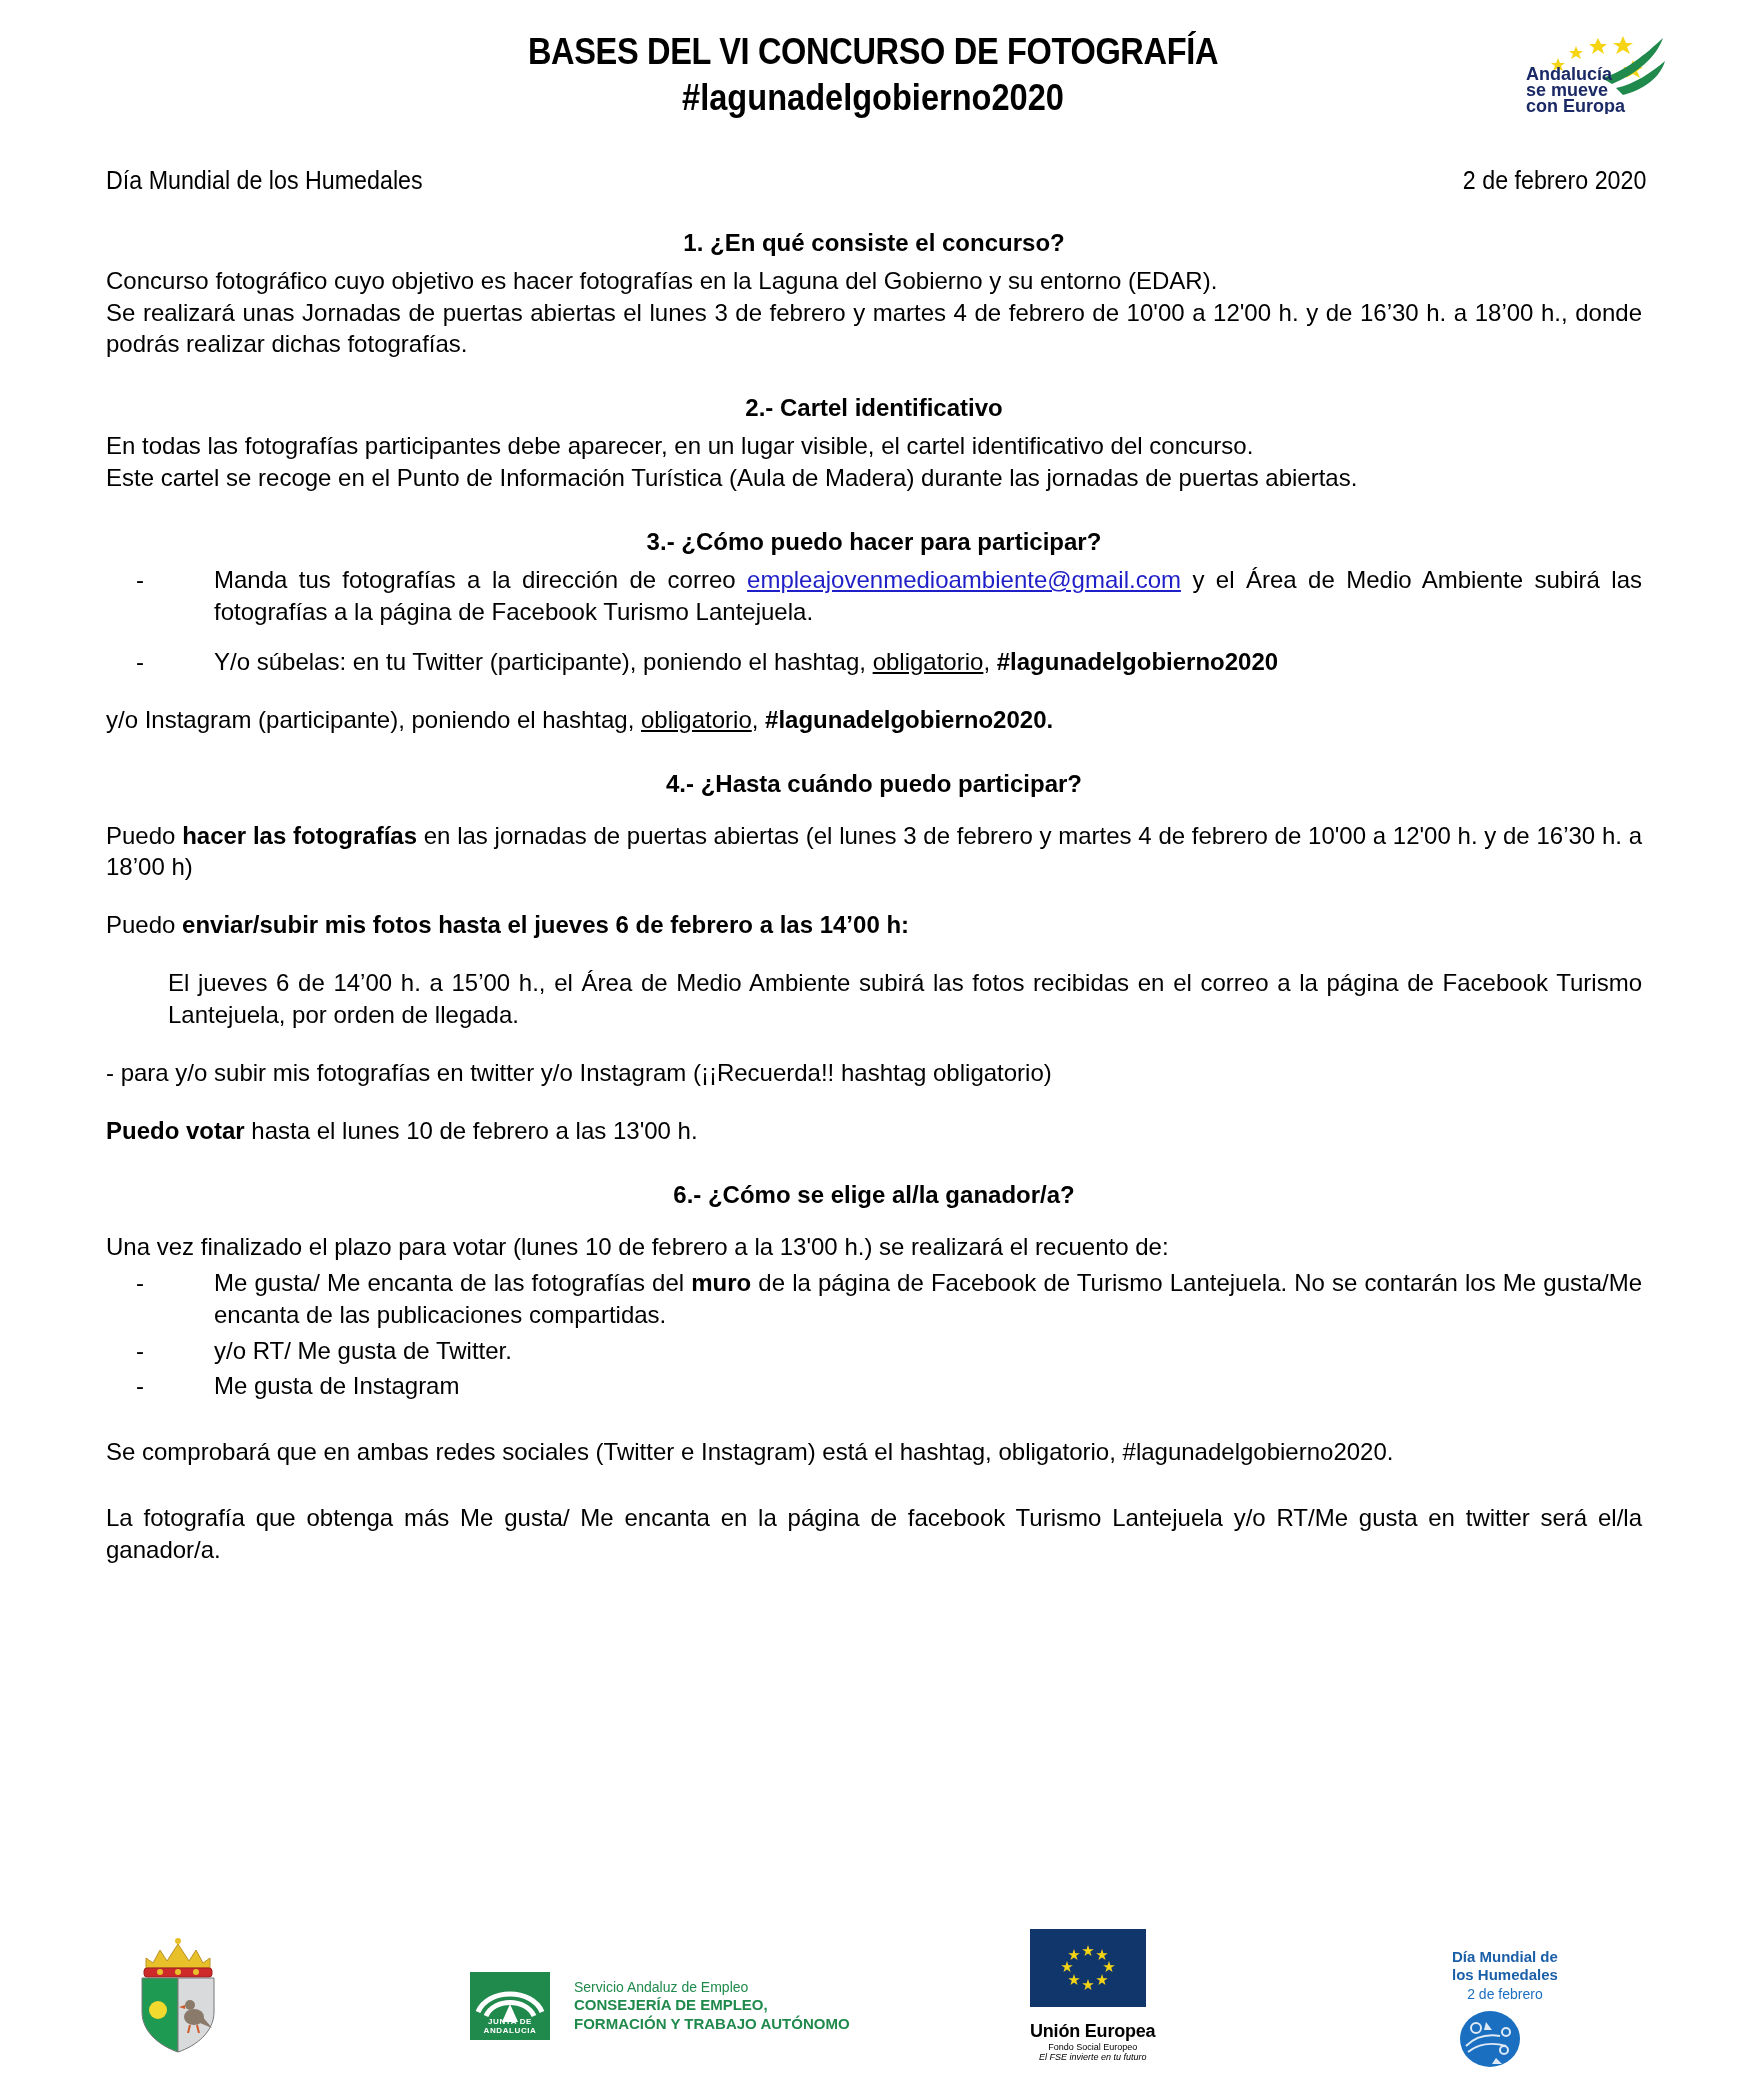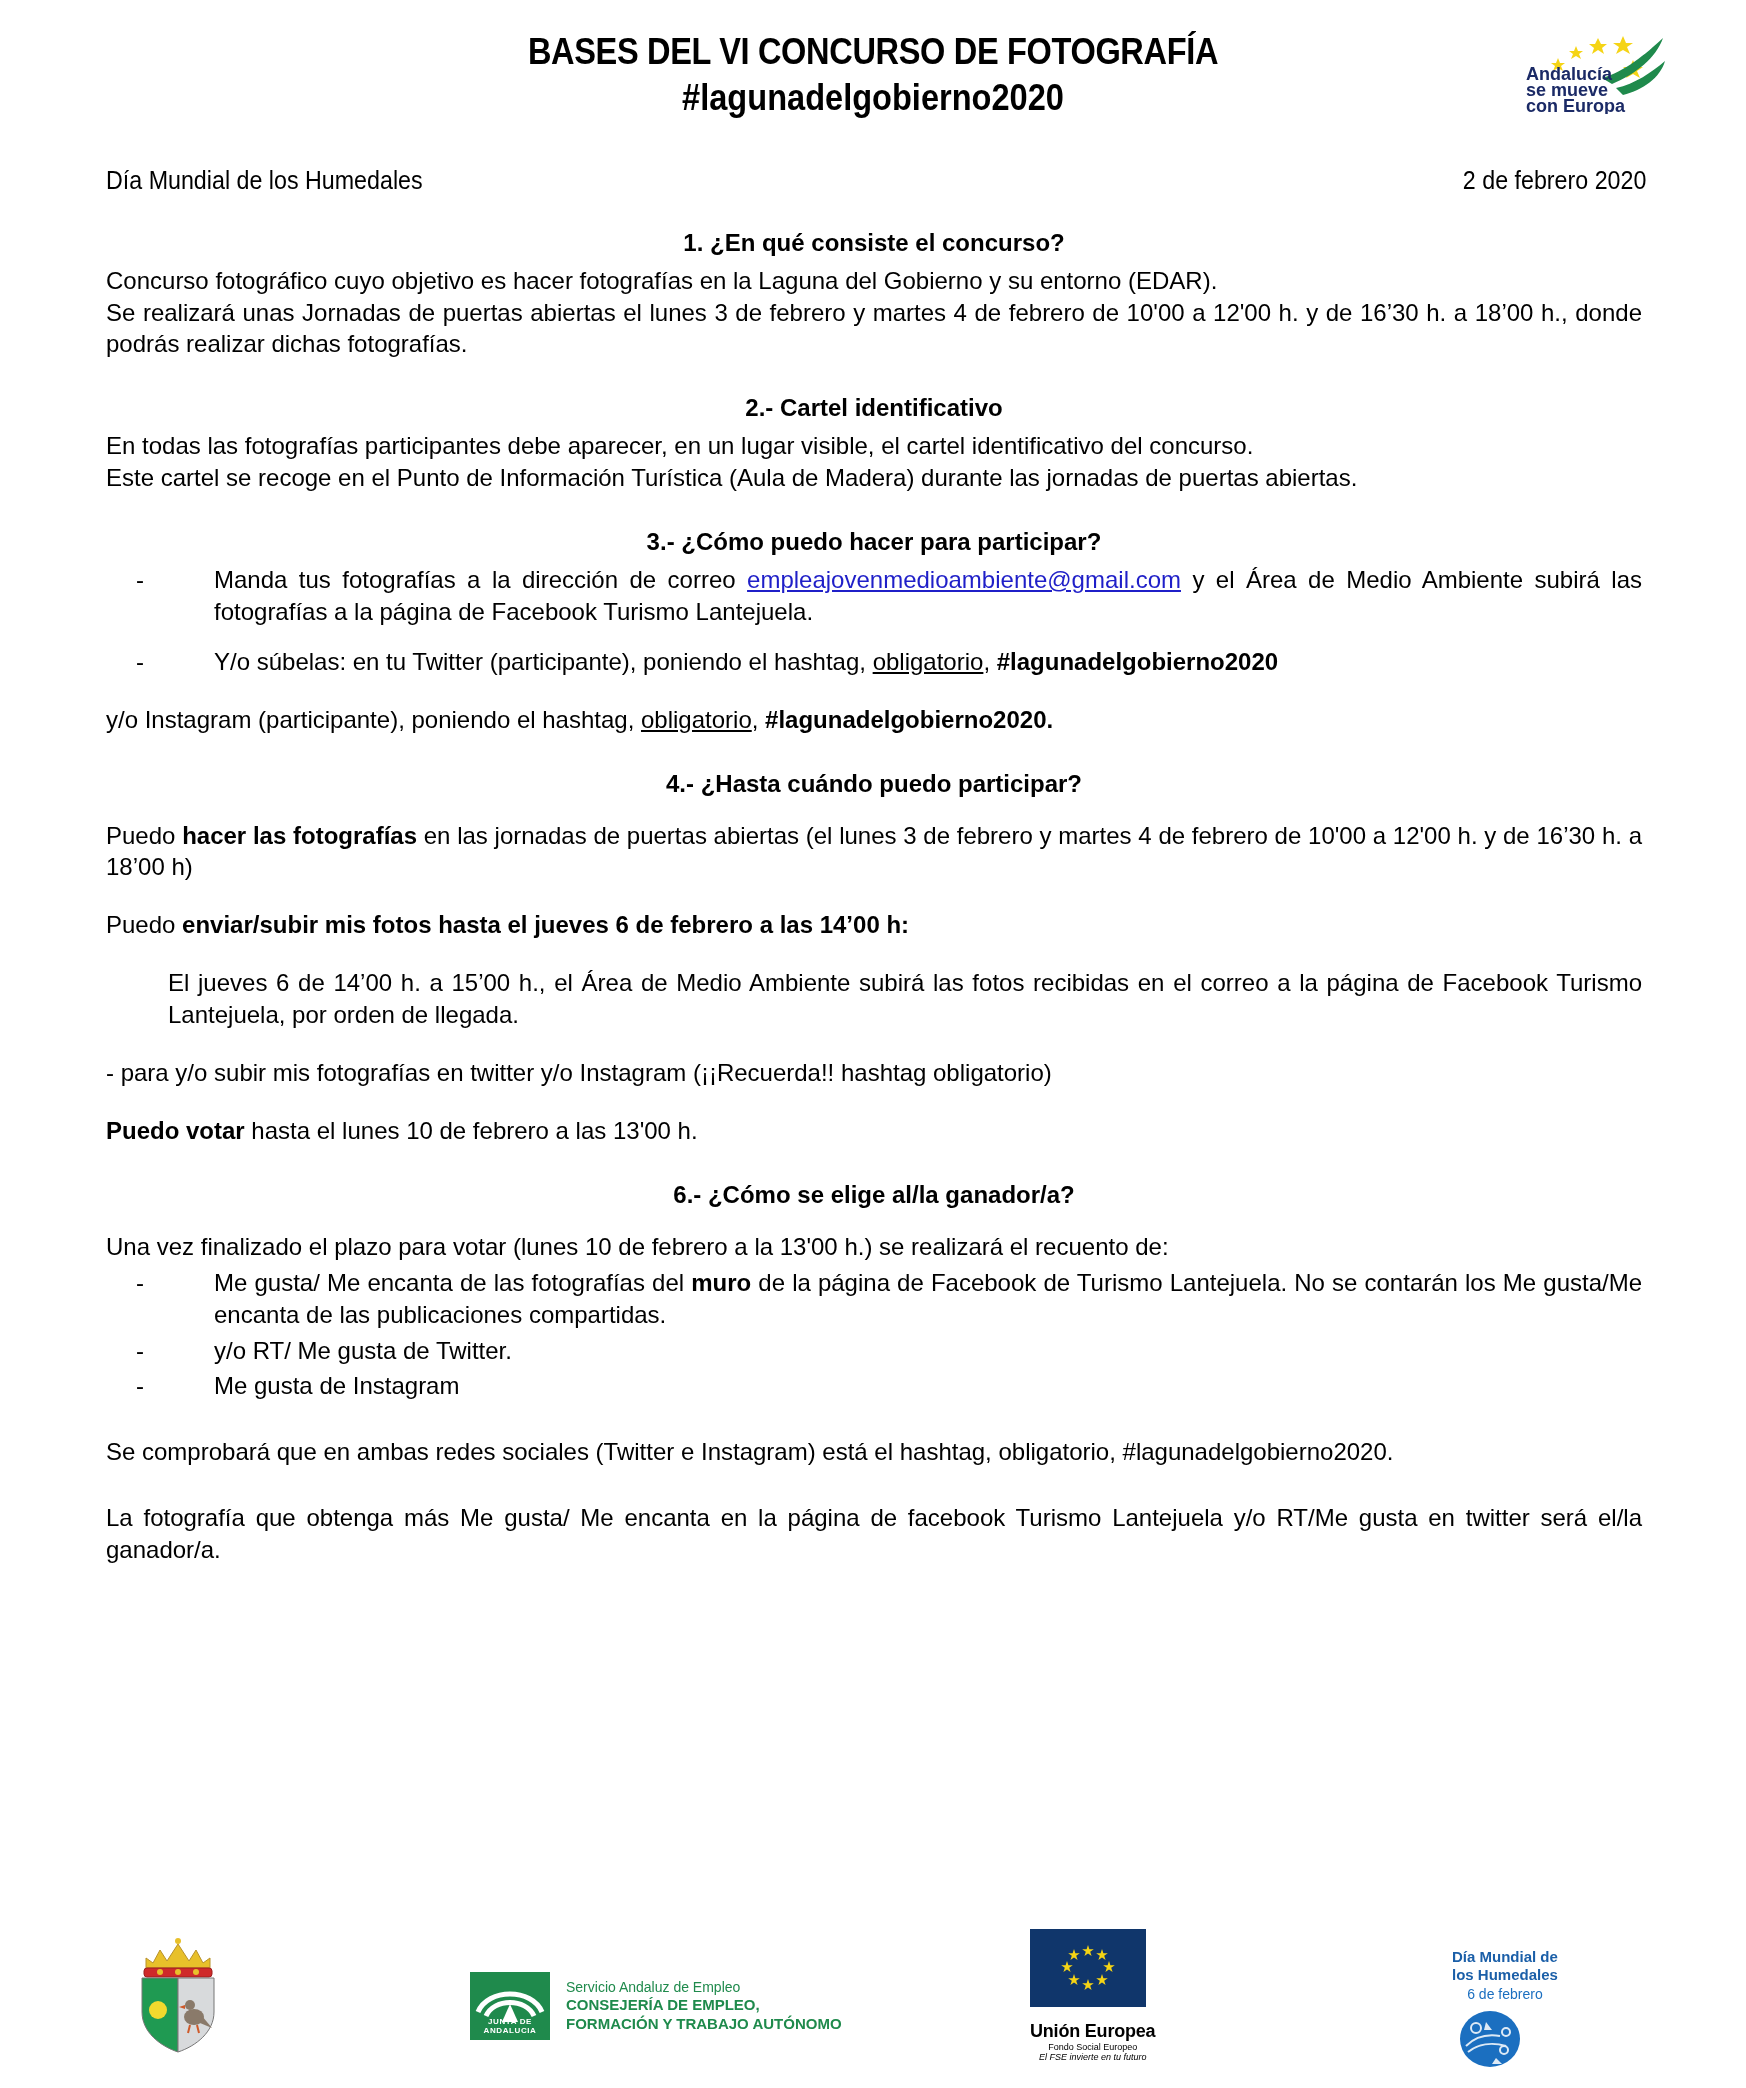--- a/index.html
+++ b/index.html
@@ -72,21 +72,21 @@
 
   .junta-wrap{ display:flex; align-items:center; }
   .junta-box{
     width:80px; height:68px; background:#1f8a4c; position:relative; flex:0 0 80px;
   }
   .junta-box .jlabel{
     position:absolute; bottom:5px; left:0; width:100%;
     text-align:center; color:#ffffff; font-size:8px;
     letter-spacing:0.6px; font-weight:bold;
   }
-  .junta-text{ margin-left:16px; color:#1f8a4c; line-height:1.25; }
+  .junta-text{ margin-left:24px; color:#1f8a4c; line-height:1.25; }
   .junta-text .l1{ font-size:14px; }
   .junta-text .l2, .junta-text .l3{ font-size:15px; font-weight:bold; }
 
   .eu-flag{ width:116px; height:78px; background:#10366b; position:relative; }
   .eu-cap{ text-align:center; margin-top:14px; }
   .eu-cap .e1{ font-size:18px; font-weight:bold; letter-spacing:-0.2px; }
   .eu-cap .e2{ font-size:9px; }
   .eu-cap .e3{ font-size:9px; font-style:italic; }
 
   .hum-title{ color:#1b5fa8; font-weight:bold; font-size:15px; line-height:1.2; text-align:center; }
@@ -266,21 +266,21 @@
         <div class="e2">Fondo Social Europeo</div>
         <div class="e3">El FSE invierte en tu futuro</div>
       </div>
     </div>
 
     <div class="f-item humedales">
       <div class="hum-title">
         <div>Día Mundial de</div>
         <div>los Humedales</div>
       </div>
-      <div class="hum-sub">6 de febrero</div>
+      <div class="hum-sub">2 de febrero</div>
       <svg class="hum-mark" width="76" height="66" viewBox="0 0 76 66">
         <ellipse cx="38" cy="33" rx="30" ry="28" fill="#1b6fc0"></ellipse>
         <g fill="#ffffff" opacity="0.85">
           <path d="M14 40 C24 30 36 28 48 30" stroke="#ffffff" stroke-width="2" fill="none"></path>
           <path d="M16 46 C26 38 40 36 54 40" stroke="#ffffff" stroke-width="2" fill="none"></path>
           <circle cx="24" cy="22" r="5" fill="none" stroke="#ffffff" stroke-width="2"></circle>
           <circle cx="54" cy="26" r="4" fill="none" stroke="#ffffff" stroke-width="2"></circle>
           <circle cx="52" cy="44" r="4" fill="none" stroke="#ffffff" stroke-width="2"></circle>
           <path d="M34 16 L40 24 L32 24 Z"></path>
           <path d="M44 52 L50 58 L40 58 Z"></path>

